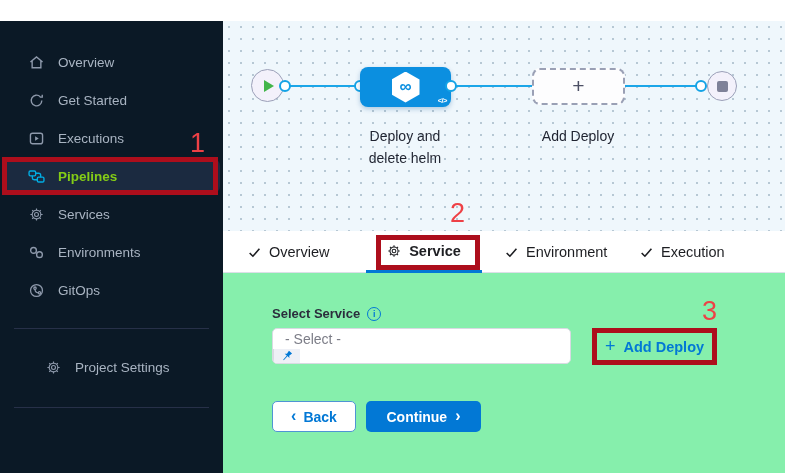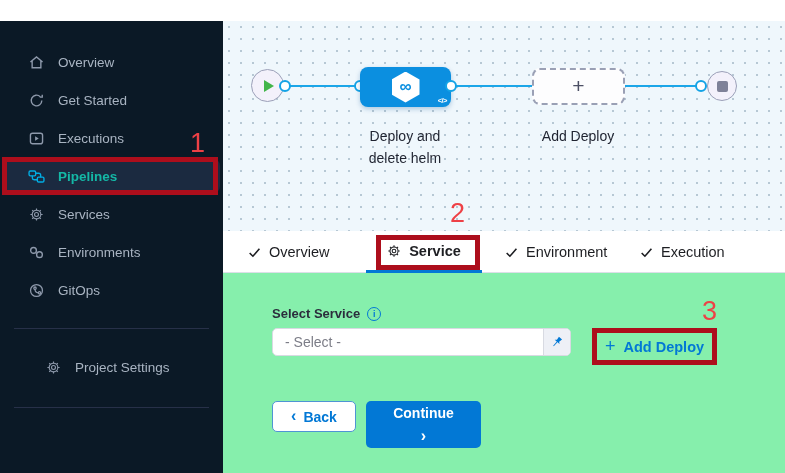--- a/index.html
+++ b/index.html
@@ -4,21 +4,21 @@
 <style>
   * { margin:0; padding:0; box-sizing:border-box; }
   html,body { width:785px; height:473px; overflow:hidden; }
   body { font-family:"Liberation Sans","DejaVu Sans",sans-serif; background:#fff; }
   .app { position:relative; width:785px; height:473px; display:flex; overflow:hidden;margin-top:21px; }
 
   
   .sidebar { width:223px; flex-shrink:0; background:#0b1926; padding-top:22px; display:flex; flex-direction:column; }
   .nav-item { height:38px; display:flex; align-items:center; gap:13px; padding:0 8px 0 28px; font-size:13.5px; color:#a9b4c2; cursor:pointer; }
   .nav-item .icon { width:17px; height:17px; display:flex; align-items:center; justify-content:center; color:#8e99ab; flex-shrink:0; }
-  .nav-item.active { background:#1b2a40; color:#14b8a6; margin:0 3px; padding-left:25px; border-radius:9px; font-weight:bold; }
+  .nav-item.active { background:#1b2a40; color:#84cc16; margin:0 3px; padding-left:25px; border-radius:9px; font-weight:bold; }
   .nav-item.active .icon { color:#00ade4; }
   .side-divider { height:1px; background:#273048; margin:0 14px; }
   .div1 { margin-top:19px; }
   .nav-item.project { margin-top:19px;padding-left:45px; }
   .div2 { margin-top:21px; }
 
   
   .main { flex:1; display:flex; flex-direction:column; position:relative; }
 
   
@@ -62,33 +62,33 @@
   .tab-service { left:143px; width:116px; justify-content:center; font-weight:bold; border-bottom:3px solid #0278d5; }
   .tab-environment { left:282px; }
   .tab-execution { left:417px; }
 
   
   .content { flex:1; background:#86efac; position:relative; }
   .select-label { position:absolute; left:49px; top:33px; display:flex; align-items:center; gap:7px;
     font-size:13px; font-weight:bold; color:#2b2d3c; }
   .info-icon { width:14px; height:14px; border-radius:50%; border:1.3px solid #0278d5; color:#0278d5;
     font-size:9px; font-weight:bold; display:flex; align-items:center; justify-content:center; cursor:pointer; }
-  .select-field { position:absolute; left:49px; top:55px; width:299px; height:28px; background:#fff;
-    border:1px solid #d8dae2; border-radius:5px; display:flex; overflow:hidden; cursor:pointer; }
+  .select-field { position:absolute; left:49px; top:55px; width:299px; height:36px; background:#fff;
+    border:1px solid #d8dae2; border-radius:5px; display:flex; overflow:hidden; cursor:pointer;flex-direction:column; }
   .select-value { flex:1; display:flex; align-items:center; padding-left:12px; font-size:14px; color:#7c7d87; }
   .pin-btn { width:27px; background:#eef0f6; border-left:1px solid #d8dae2; display:flex; align-items:center; justify-content:center; cursor:pointer; }
   .add-service-btn { position:absolute; left:382px; top:61px; height:26px; display:flex; align-items:center; gap:8px;
     color:#0278d5; font-weight:bold; font-size:14.5px; cursor:pointer; background:none; border:none; }
   .plus-small { font-size:18px; font-weight:400; line-height:1; margin-top:-2px; }
   .back-btn { position:absolute; left:49px; top:128px; width:84px; height:31px; background:#fff;
     border:1px solid #4f94d4; border-radius:5px; color:#0278d5; font-weight:bold; font-size:14px;
     display:flex; align-items:center; justify-content:center; gap:7px; cursor:pointer; }
-  .continue-btn { position:absolute; left:143px; top:128px; width:115px; height:47px; background:#0278d5;
+  .continue-btn { position:absolute; left:143px; top:128px; width:115px; height:31px; background:#0278d5;
     border:none; border-radius:5px; color:#fff; font-weight:bold; font-size:14px;
-    display:flex; align-items:center; justify-content:center; gap:8px; cursor:pointer;flex-direction:column; }
+    display:flex; align-items:center; justify-content:center; gap:8px; cursor:pointer; }
   .chev { font-size:16px; line-height:1; margin-top:-1px; }
 
   
   .ann-box { position:absolute; border:5px solid #ad0e1c; pointer-events:none; z-index:50; }
   .box1 { left:2px; top:136px; width:216px; height:38px; }
   .box2 { left:376px; top:214px; width:104px; height:35px; }
   .box3 { left:592px; top:307px; width:125px; height:37px; }
   .ann-num { position:absolute; color:#ee4146; font-size:27px; line-height:1; z-index:51; pointer-events:none; }
   .num1 { left:190px; top:109px; }
   .num2 { left:450px; top:179px; }

